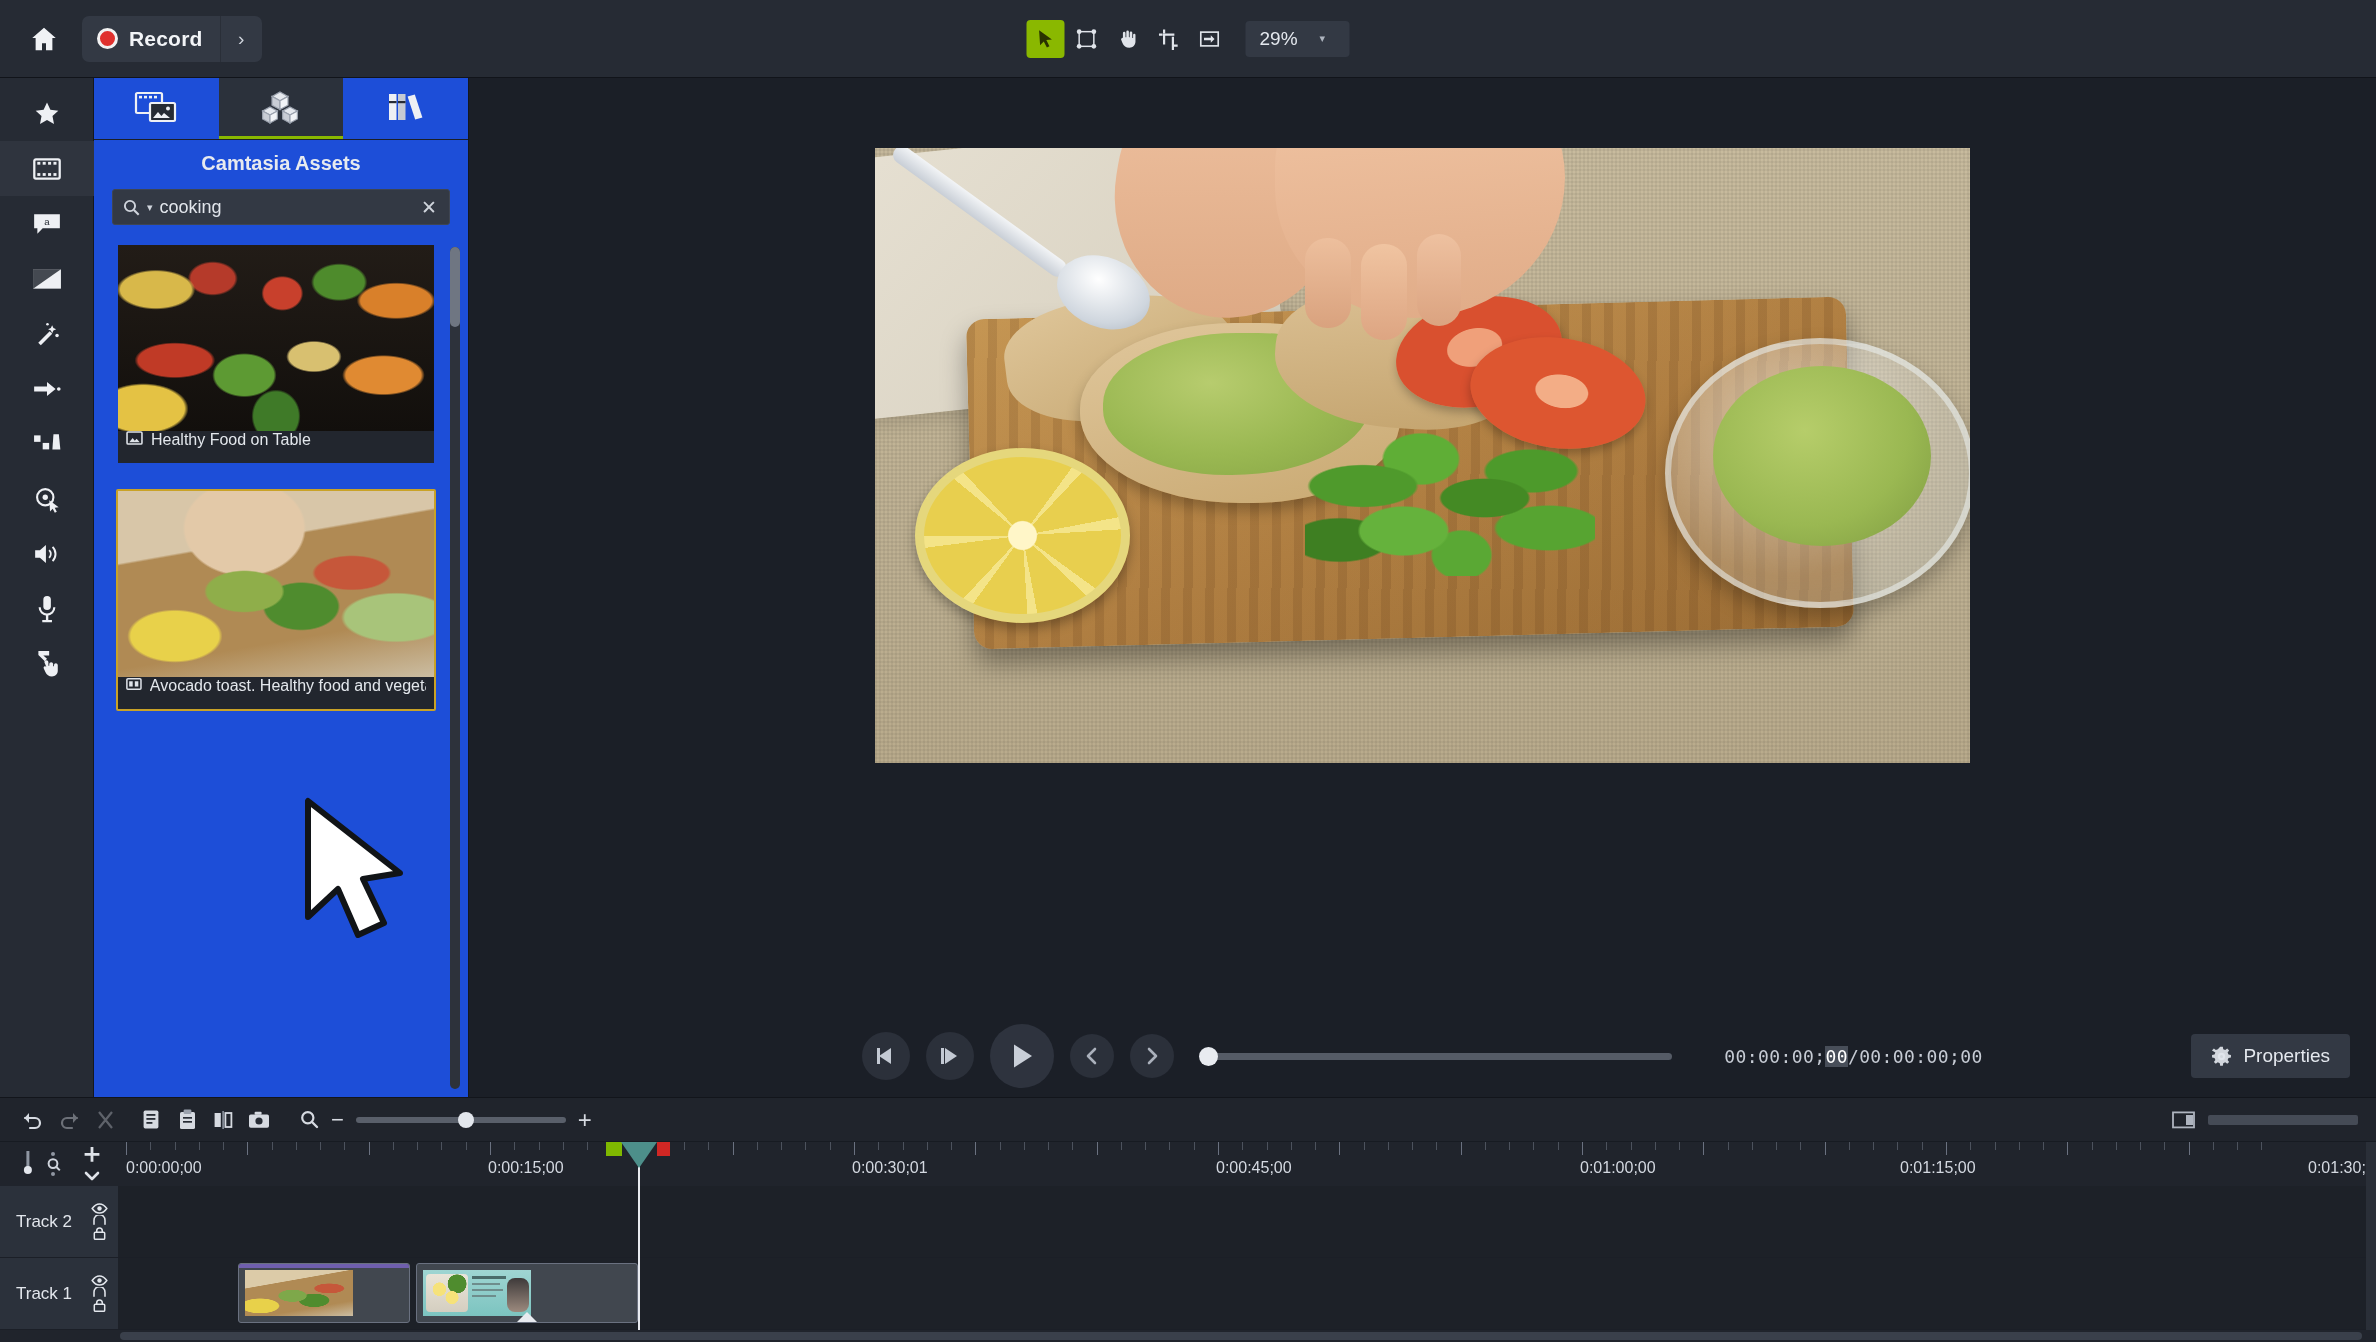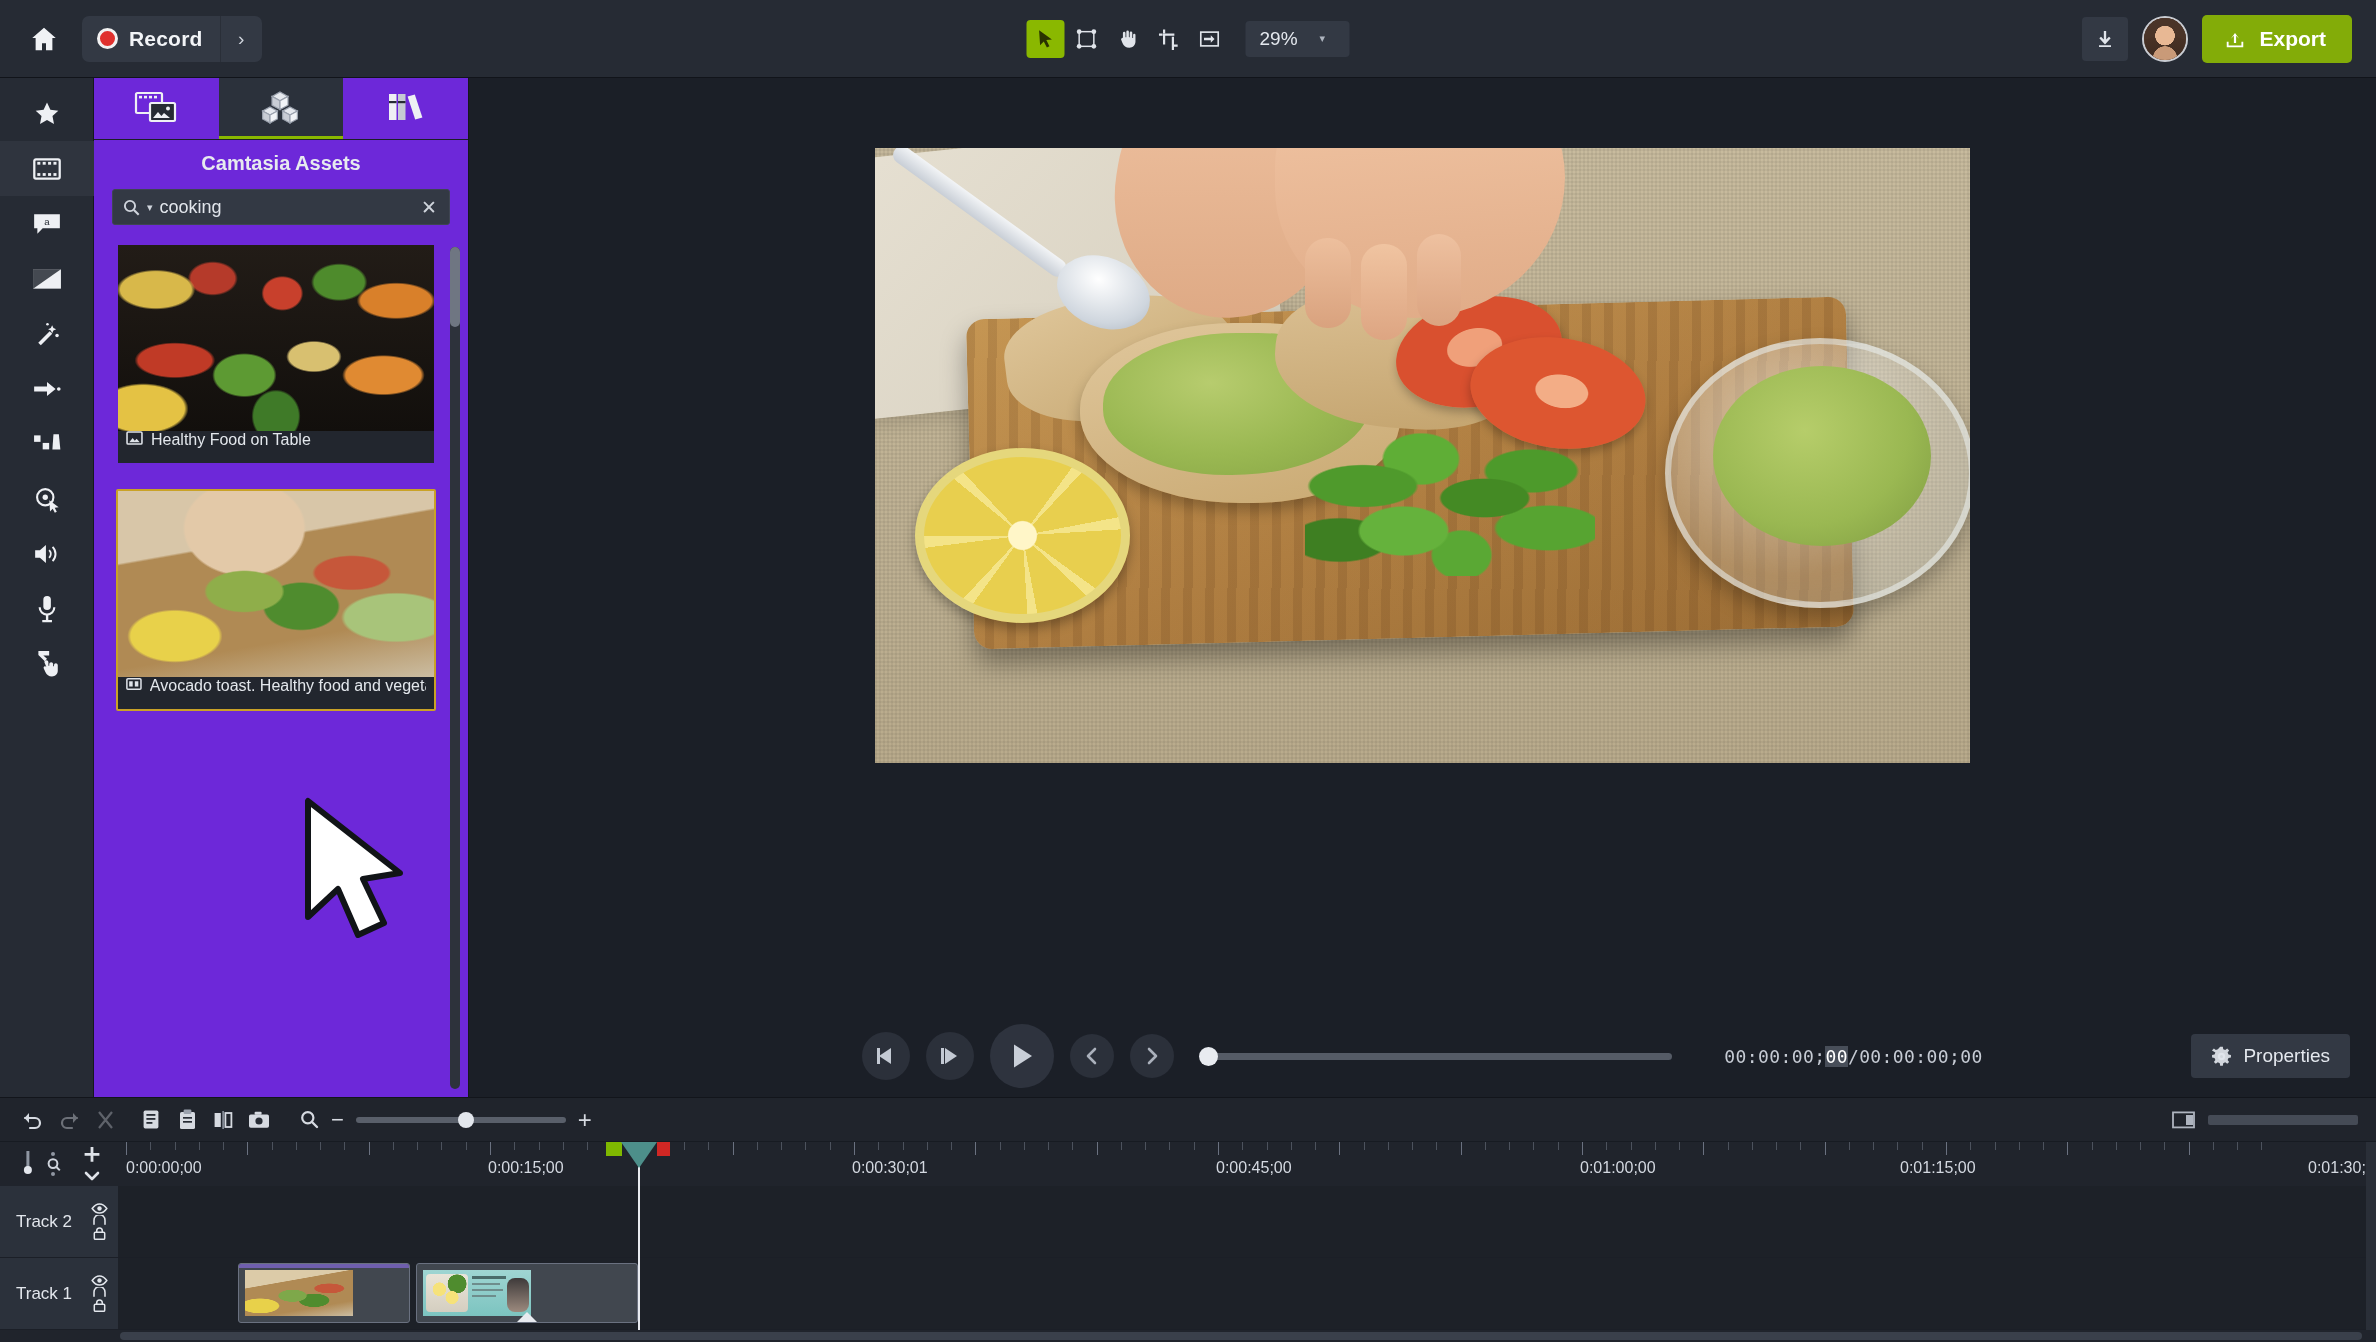--- a/index.html
+++ b/index.html
@@ -79,21 +79,21 @@
     width: 94px; flex: 0 0 94px; background: #262b34; display: flex; flex-direction: column;
     align-items: center; padding-top: 8px; border-right: 1px solid #14171d;
   }
   .rail-item {
     width: 94px; height: 55px; display: flex; align-items: center; justify-content: center;
   }
   .rail-item.active { background: #2f343e; }
 
   
   .assets {
-    width: 375px; flex: 0 0 375px; background: #6d28d9; display: flex; flex-direction: column;
+    width: 375px; flex: 0 0 375px; background: #1d4ed8; display: flex; flex-direction: column;
     border-right: 1px solid #14171d;
   }
   .asset-tabs { display: flex; height: 62px; border-bottom: 1px solid #1b1f27; }
   .asset-tab {
     flex: 1; display: flex; align-items: center; justify-content: center;
     border-bottom: 3px solid transparent;
   }
   .asset-tab.active { border-bottom-color: #8ab800; background: #2b313b; }
   .assets-title {
     text-align: center; font-size: 20px; font-weight: bold; color: #e7eaef;
@@ -321,37 +321,20 @@
           <rect x="2.5" y="4.5" width="19" height="15" fill="none" stroke="#e0e4ea" stroke-width="1.8"></rect>
           <path fill="#e0e4ea" d="M6 10.6h7.4V8l4.1 4-4.1 4v-2.6H6z"></path>
         </svg>
       </div>
       <div class="zoom-select">
         <span class="zoom-val">29%</span>
         <span class="zoom-caret">▾</span>
       </div>
     </div>
 
-    <div class="tb-right">
-      <div class="dl-btn">
-        <svg width="20" height="20" viewBox="0 0 24 24">
-            <path fill="#e0e4ea" d="M10.6 2.5h2.8v10.1l3.4-3.4 2 2L12 18.6 5.2 11.2l2-2 3.4 3.4zM4.8 19.4h14.4v2.2H4.8z"></path>
-          </svg>
-      </div>
-      <div class="avatar">
-        <div class="hair"></div>
-      </div>
-      <div class="export-btn">
-        <svg width="22" height="22" viewBox="0 0 24 24">
-          <path fill="none" stroke="#ffffff" stroke-width="2" d="M4 15v5h16v-5"></path>
-          <path fill="#ffffff" d="M10.8 8.4 7.4 11.8 12 5.4l4.6 6.4-3.4-3.4v8h-2.4z"></path>
-        </svg>
-        <span class="export-label">Export</span>
-      </div>
-    </div>
   </div>
 
   <div class="body-row">
 
     <div class="rail">
       <div class="rail-item">
         <svg width="28" height="28" viewBox="0 0 24 24">
             <path fill="#eef0f4" d="m12 2.2 2.9 6.2 6.8.8-5 4.6 1.3 6.7L12 17.2 6 20.5l1.3-6.7-5-4.6 6.8-.8z"></path>
           </svg>
       </div>

